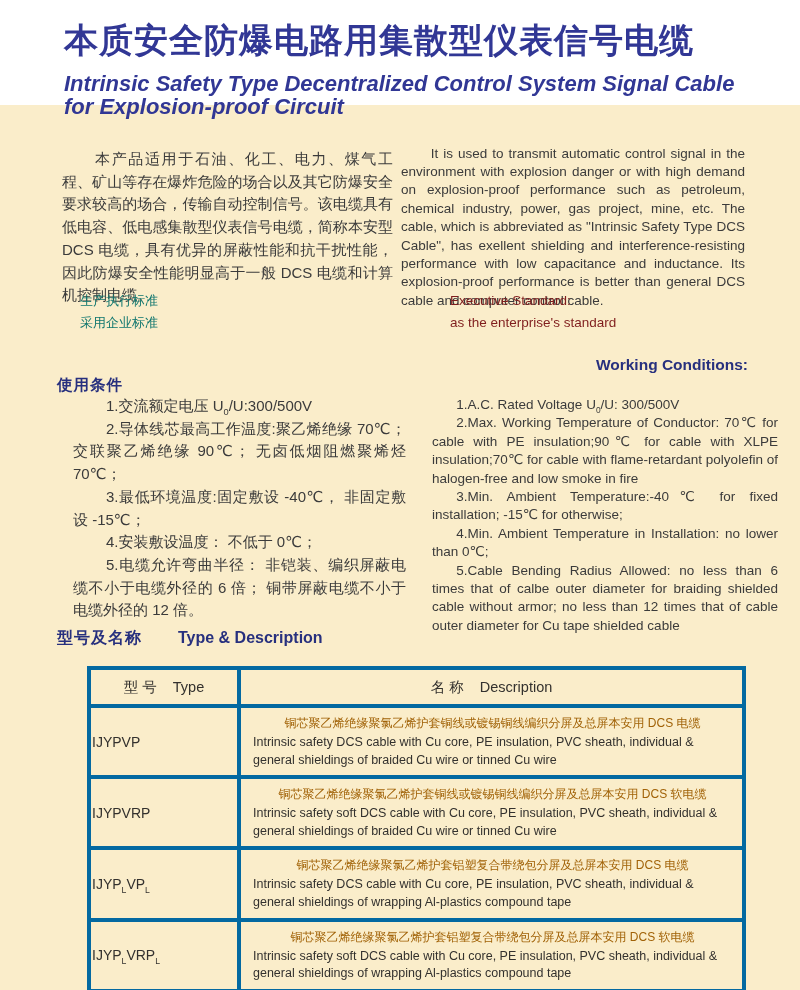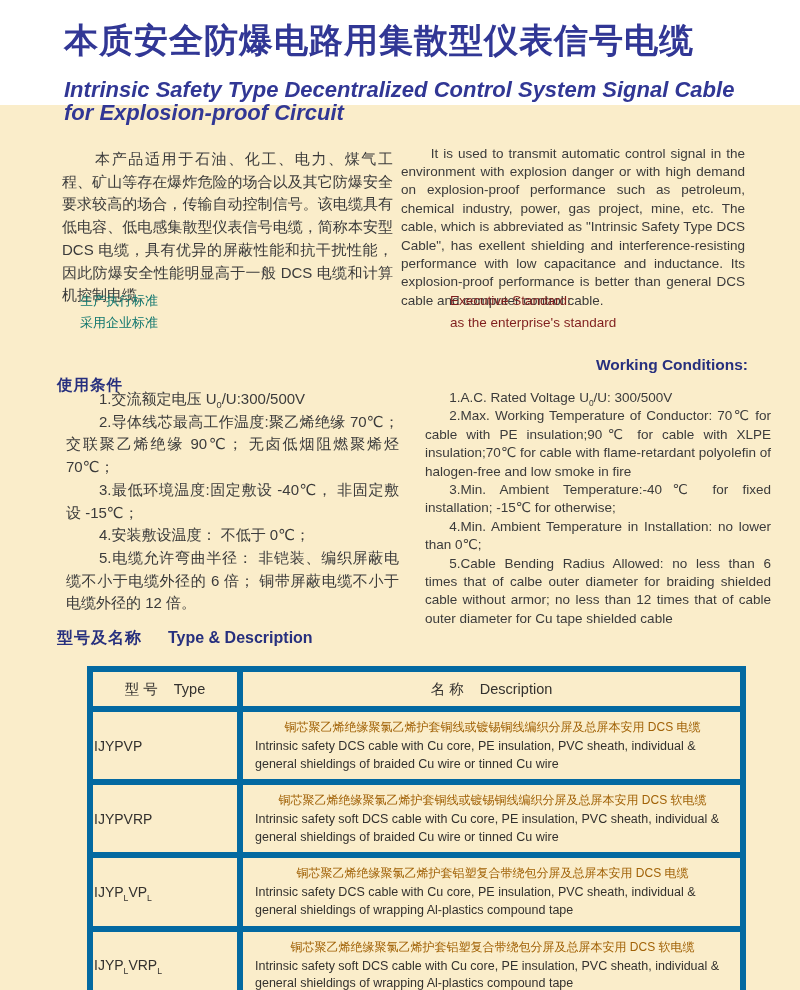--- a/index.html
+++ b/index.html
@@ -8,50 +8,50 @@
     background:#faedca;
     font-family:"Liberation Sans","DejaVu Sans",sans-serif;
     color:#3a3a3a;
     -webkit-font-smoothing:antialiased;
   }
   .top-band{position:absolute;top:0;left:0;width:800px;height:105px;background:#ffffff;}
 
   
   .header{position:absolute;top:20px;left:64px;width:700px;}
   .title-zh{font-size:34px;font-weight:bold;color:#313795;letter-spacing:1px;line-height:40px;white-space:nowrap;}
-  .title-en{font-size:22px;font-weight:bold;font-style:italic;color:#313795;line-height:23px;margin-top:18px;}
+  .title-en{font-size:22px;font-weight:bold;font-style:italic;color:#313795;line-height:23px;margin-top:12px;}
 
   
   .intro-zh{position:absolute;top:133px;left:62px;width:331px;
     font-size:15px;line-height:22.7px;text-align:justify;text-indent:2.2em;color:#3b3b3b;}
   .intro-en{position:absolute;top:131px;left:401px;width:344px;
     font-size:13.5px;line-height:18.4px;text-align:justify;text-indent:2.2em;color:#3b3b3b;}
 
   
   .standards-zh{position:absolute;top:290px;left:80px;font-size:13px;line-height:22px;color:#0f766e;}
   .standards-en{position:absolute;top:290px;left:450px;font-size:13.5px;line-height:22px;color:#7f1d1d;}
 
   
   .cond-heading-zh{position:absolute;top:352px;left:57px;font-size:15.5px;font-weight:bold;color:#27307e;letter-spacing:1px;margin-top:23px;}
   .cond-heading-en{position:absolute;top:356px;left:421px;width:327px;text-align:right;font-size:15.5px;font-weight:bold;color:#27307e;}
 
-  ul.cond-list{list-style:none;margin:4px;padding:0;}
+  ul.cond-list{list-style:none;margin:11px;padding:0;}
   ul.cond-list li{text-align:justify;}
   .list-zh{position:absolute;top:384px;left:62px;width:333px;font-size:15px;line-height:22.7px;color:#3b3b3b;}
   .list-zh li{text-indent:2.2em;}
   .list-en{position:absolute;top:385px;left:421px;width:346px;font-size:13.5px;line-height:18.4px;color:#3b3b3b;}
   .list-en li{text-indent:1.8em;}
   sub{font-size:62%;line-height:0;}
 
   
   .type-heading{position:absolute;top:628px;left:57px;font-size:16px;font-weight:bold;color:#27307e;}
-  .type-heading .zh{letter-spacing:1px;margin-right:26px;}
+  .type-heading .zh{letter-spacing:1px;margin-right:36px;}
 
   table.type-table{position:absolute;top:666px;left:87px;width:659px;border-collapse:collapse;table-layout:fixed;}
-  table.type-table th,table.type-table td{border:6px solid #0369a1;}
+  table.type-table th,table.type-table td{border:4px solid #0369a1;}
   table.type-table th{height:32px;font-weight:normal;font-size:14.5px;color:#33312e;text-align:center;background:transparent;}
   col.c-type{width:150px;}
   td.cell-type{text-align:left;font-size:14px;color:#33312e;}
   td.cell-desc{padding:5px 10px 6px 12px;vertical-align:middle;}
   .desc-zh{font-size:12px;line-height:21px;color:#a16207;text-align:center;}
   .desc-en{font-size:12.5px;line-height:17.6px;color:#33312e;text-align:left;}
   .th-gap{display:inline-block;width:16px;}
 </style>
 </head>
 <body>

